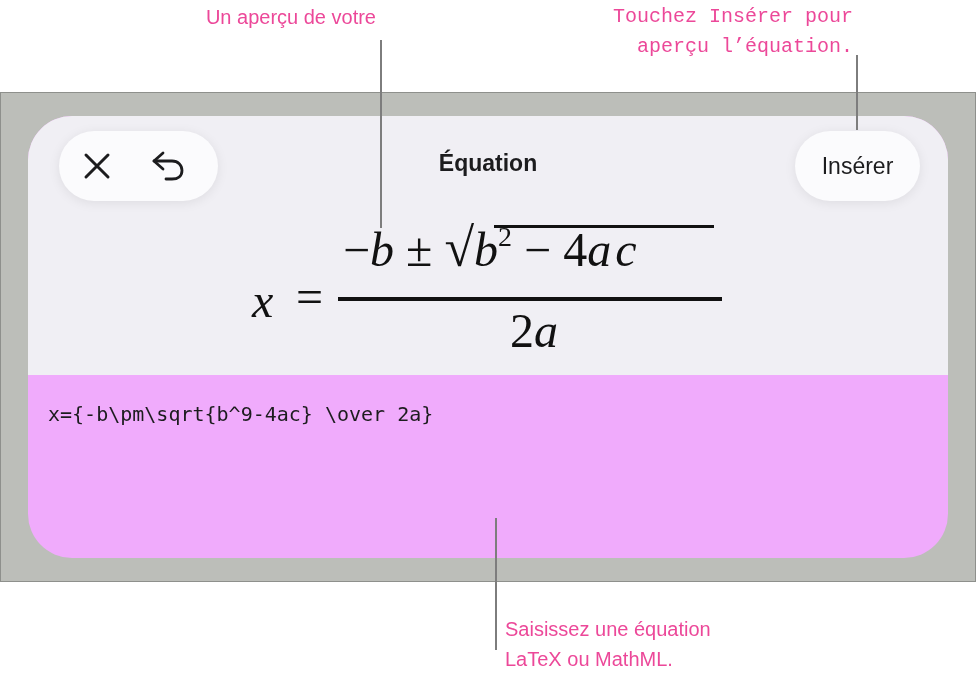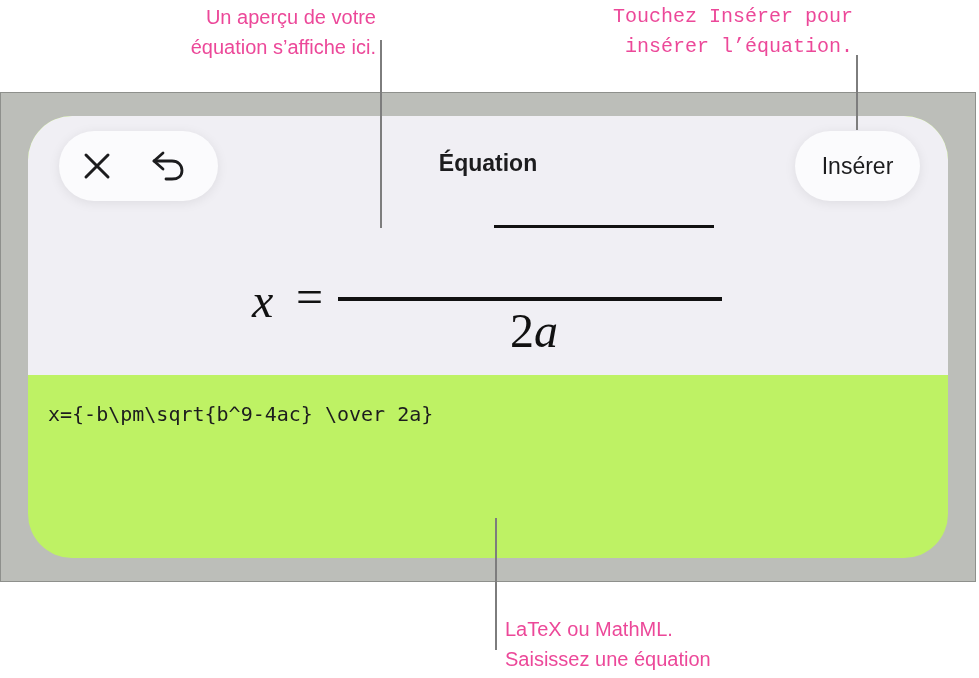--- a/index.html
+++ b/index.html
@@ -14,21 +14,21 @@
     }
     .callout.right { text-align: right; }
     .leader { position: absolute; width: 2px; background: #7d7d7d; }
 
     .frame {
       position: absolute; left: 0; top: 92px; width: 976px; height: 490px;
       background: #bcbeb9; border: 1px solid #8e908c; box-sizing: border-box;
     }
     .sheet {
       position: absolute; left: 28px; top: 116px; width: 920px; height: 442px;
-      background: #bef264; border-radius: 44px; overflow: hidden;
+      background: #f0abfc; border-radius: 44px; overflow: hidden;
     }
     .sheet-top {
       position: absolute; left: 0; top: 0; width: 100%; height: 259px;
       background: #f0eff4;
     }
     .pill {
       position: absolute; top: 15px; height: 70px; border-radius: 35px;
       background: #fbfbfd; box-shadow: 0 2px 12px rgba(0,0,0,0.08);
       display: flex; align-items: center; text-align: right;
     }
@@ -68,25 +68,24 @@
       position: absolute; left: 20px; top: 286px; width: 880px; height: 140px;
       font-family: "DejaVu Sans Mono", "Liberation Mono", monospace; font-size: 20px;
       color: #1c1c1e; outline: none; cursor: text;
     }
   </style>
 </head>
 <body>
 
 <div class="callout right" style="left:60px; top:2px; width:316px;">
   <div>Un aperçu de votre</div>
-  <div>équation s’affiche ici.</div>
 </div>
 <div class="callout right" style="left:540px; top:2px; width:313px;font-family:Liberation Mono, monospace;">
   <div>Touchez Insérer pour</div>
-  <div>insérer l’équation.</div>
+  <div>aperçu l’équation.</div>
 </div>
 
 <div class="frame"></div>
 <div class="sheet">
   <div class="sheet-top"></div>
 
   <div class="pill left">
     <div class="icon-btn close">
       <svg width="30" height="30" viewBox="0 0 30 30">
         <path d="M4 4 L26 26 M26 4 L4 26" stroke="#1c1c1e" stroke-width="3" stroke-linecap="round" fill="none"></path>
@@ -102,28 +101,29 @@
 
   <div class="title">Équation</div>
 
   <div class="pill right">
     <span class="insert-label">Insérer</span>
   </div>
 
   <div class="preview">
     <span class="math eq-lhs">x</span>
     <span class="math eq-equals">=</span>
+    <span class="math numer"><span>−</span><i>b</i> <span>±</span> <span style="font-size:54px;">√</span><i>b</i><span class="sup">2</span> <span>−</span> <span>4</span><i>a</i><i style="margin-left:4px;">c</i></span>
     <div class="sqrt-over"></div>
     <div class="frac-bar"></div>
     <span class="math denom"><span>2</span><i>a</i></span>
   </div>
 
   <div class="editor" contenteditable="true" style="">x={-b\pm\sqrt{b^9-4ac} \over 2a}</div>
 </div>
 
 <div class="leader" style="left:380px; top:40px; height:188px;"></div>
 <div class="leader" style="left:856px; top:55px; height:75px;"></div>
 <div class="leader" style="left:495px; top:518px; height:132px;"></div>
 
 <div class="callout" style="left:505px; top:614px; width:340px;">
+  <div>Saisissez une équation</div>
   <div>LaTeX ou MathML.</div>
-  <div>Saisissez une équation</div>
 </div>
 
 </body></html>

